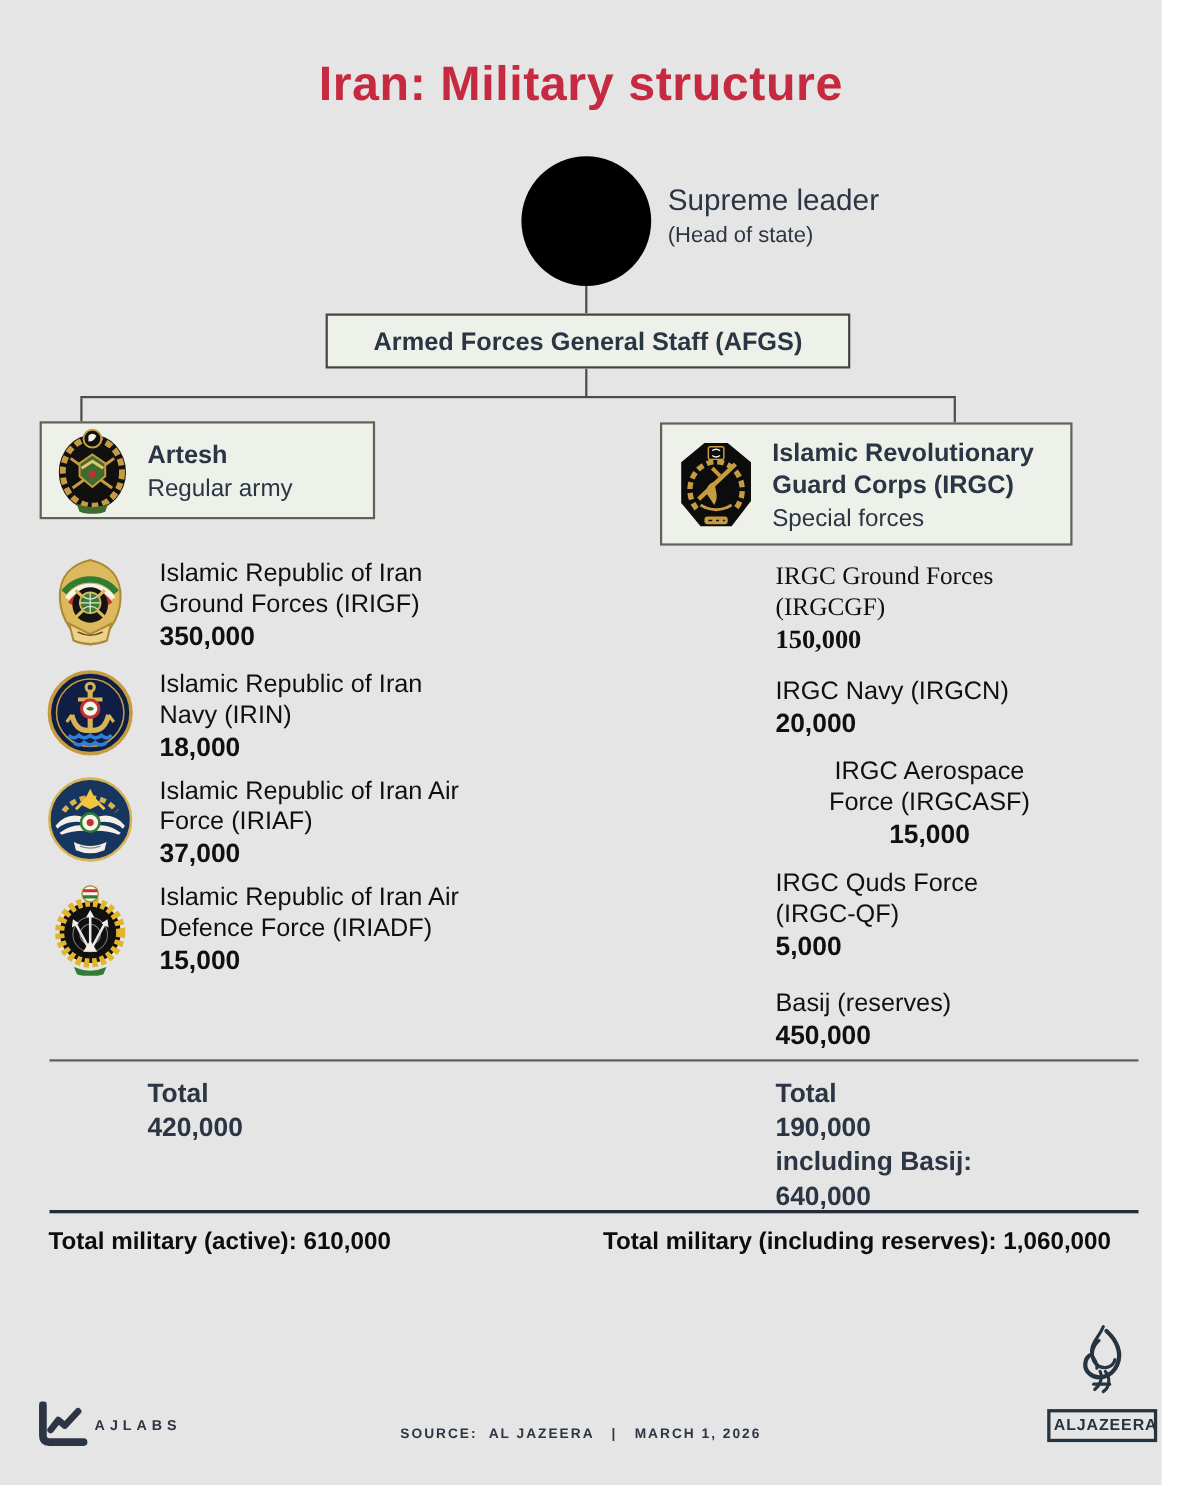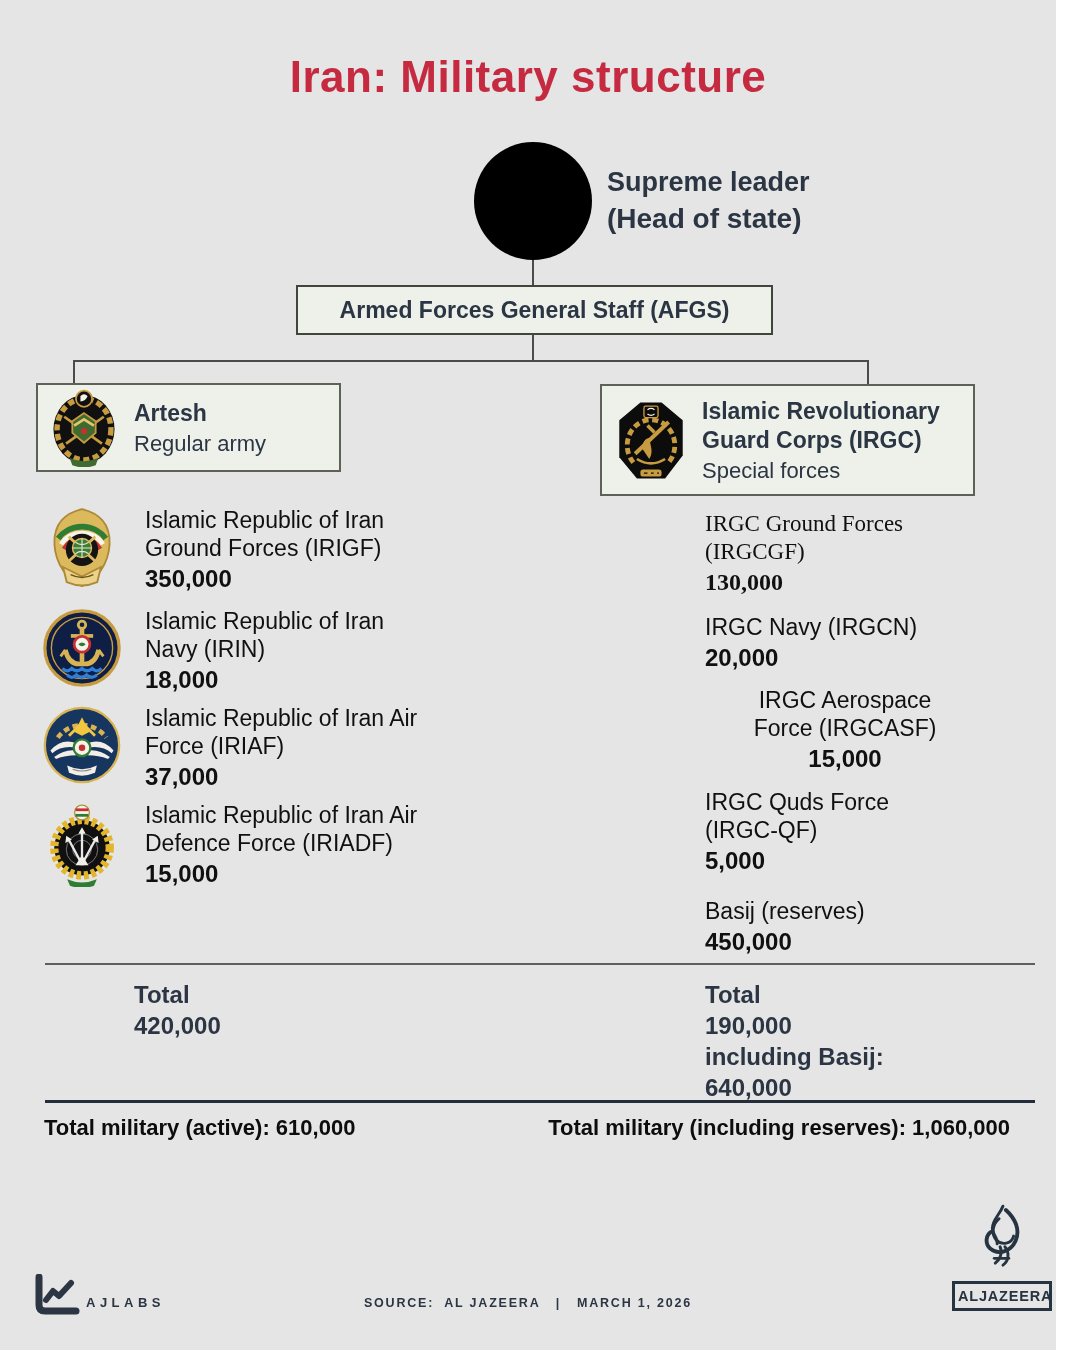--- a/index.html
+++ b/index.html
@@ -15,22 +15,22 @@
   *{margin:0;padding:0;box-sizing:border-box;}
   html,body{background:#ffffff;}
   body{font-family:"Liberation Sans","DejaVu Sans",sans-serif;color:var(--ink);}
   .canvas{position:relative;width:1056px;height:1350px;background:#e5e5e5;overflow:hidden;}
 
   .title{position:absolute;top:52px;left:0;width:100%;text-align:center;
          font-size:44px;font-weight:800;color:var(--red);letter-spacing:0.5px;}
 
   .sl-circle{position:absolute;left:474px;top:142px;width:118px;height:118px;
              border-radius:50%;background:#000;}
-  .sl-title{position:absolute;left:607px;top:167px;font-size:27px;font-weight:700;color:var(--navy);}
-  .sl-sub{position:absolute;left:607px;top:203px;font-size:28px;font-weight:700;color:var(--navy);}
+  .sl-title{position:absolute;left:607px;top:167px;font-size:27px;font-weight:400;color:var(--navy);}
+  .sl-sub{position:absolute;left:607px;top:203px;font-size:20px;font-weight:400;color:var(--navy);}
 
   .line{position:absolute;background:var(--linegray);}
   .v1{left:532px;top:260px;width:2px;height:25px;}
   .v2{left:532px;top:335px;width:2px;height:25px;}
   .h1{left:73px;top:360px;width:796px;height:2px;}
   .v3{left:73px;top:362px;width:2px;height:21px;}
   .v4{left:867px;top:362px;width:2px;height:22px;}
 
   .afgs{position:absolute;left:296px;top:285px;width:477px;height:50px;
         background:var(--boxbg);border:2px solid #42453c;
@@ -61,21 +61,21 @@
   .divider2{position:absolute;left:45px;top:1100px;width:990px;height:3px;background:#242d39;}
 
   .totals{position:absolute;font-size:24px;font-weight:800;color:var(--navy);line-height:31px;}
   .totals-left{left:134px;top:979px;}
   .totals-right{left:705px;top:979px;}
 
   .grand{position:absolute;top:1115px;font-size:22px;font-weight:800;color:#0d0d0d;}
   .grand-left{left:44px;}
   .grand-right{right:46px;text-align:right;}
 
-  .ajlabs{position:absolute;left:34px;top:1274px;display:flex;align-items:center;}
+  .ajlabs{position:absolute;left:34px;top:1274px;display:flex;align-items:flex-start;}
   .ajlabs-label{font-size:13px;font-weight:700;letter-spacing:4.5px;color:var(--navy);
                 margin-left:6px;margin-top:14px;white-space:pre;}
   .source-line{position:absolute;left:0;top:1296px;width:100%;text-align:center;
                font-size:12.5px;font-weight:700;letter-spacing:1.8px;color:var(--navy);white-space:pre;}
   .aj-logo{position:absolute;left:952px;top:1203px;width:100px;text-align:center;}
   .aj-flame{display:block;margin:0 auto;}
   .aj-box{margin-top:6px;border:3px solid #263340;padding:4px 3px;
           font-size:14.5px;font-weight:800;letter-spacing:0.8px;color:#263340;white-space:pre;}
 </style>
 </head>
@@ -225,21 +225,21 @@
     <div class="u-text">
       <div class="u-name">Islamic Republic of Iran Air
 Defence Force (IRIADF)</div>
       <div class="u-value">15,000</div>
     </div>
   </div>
 
   <div class="unit-right unit row-r0">
     <div class="u-name">IRGC Ground Forces
 (IRGCGF)</div>
-    <div class="u-value">130,000</div>
+    <div class="u-value">150,000</div>
   </div>
   <div class="unit-right unit row-r1">
     <div class="u-name">IRGC Navy (IRGCN)</div>
     <div class="u-value">20,000</div>
   </div>
   <div class="unit-right unit row-r2">
     <div class="u-name">IRGC Aerospace
 Force (IRGCASF)</div>
     <div class="u-value">15,000</div>
   </div>

